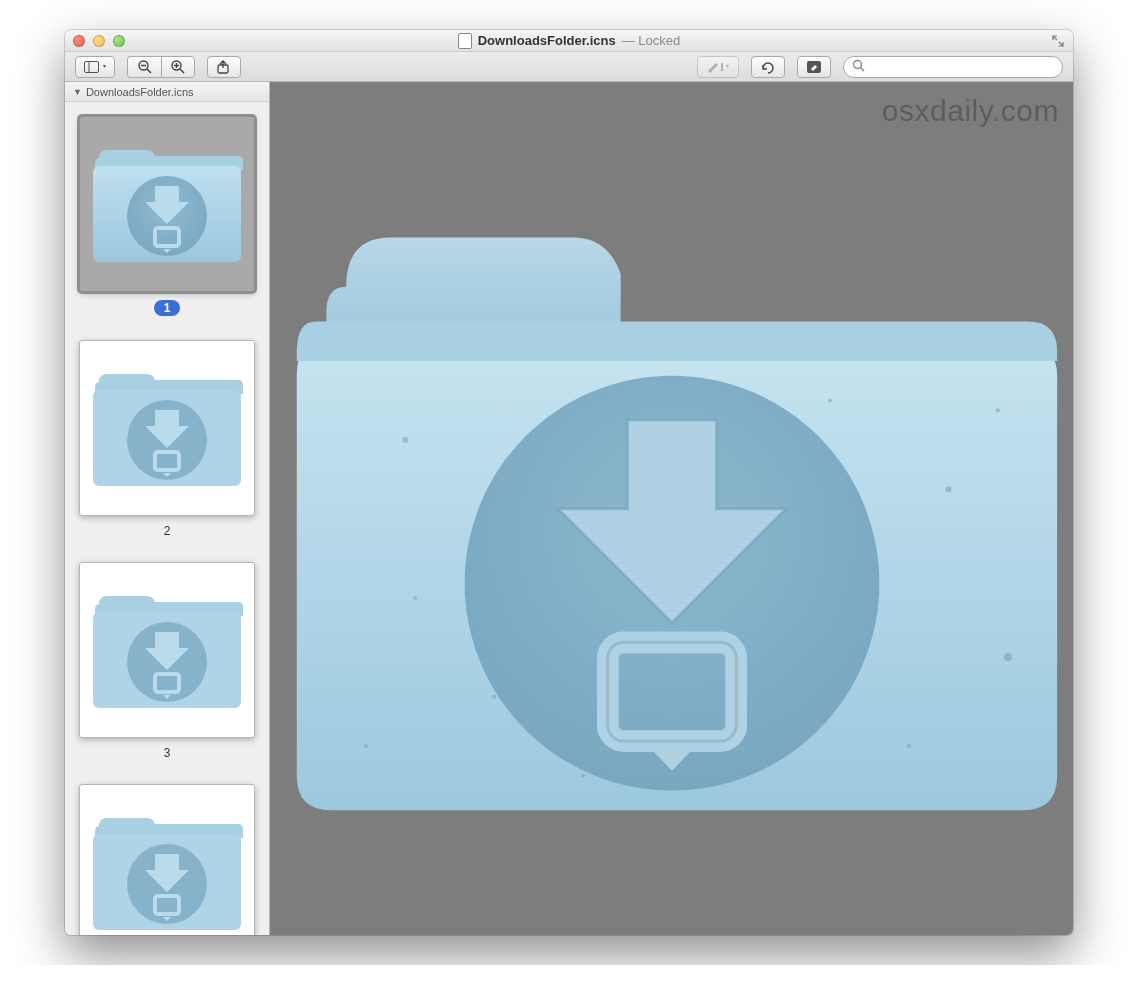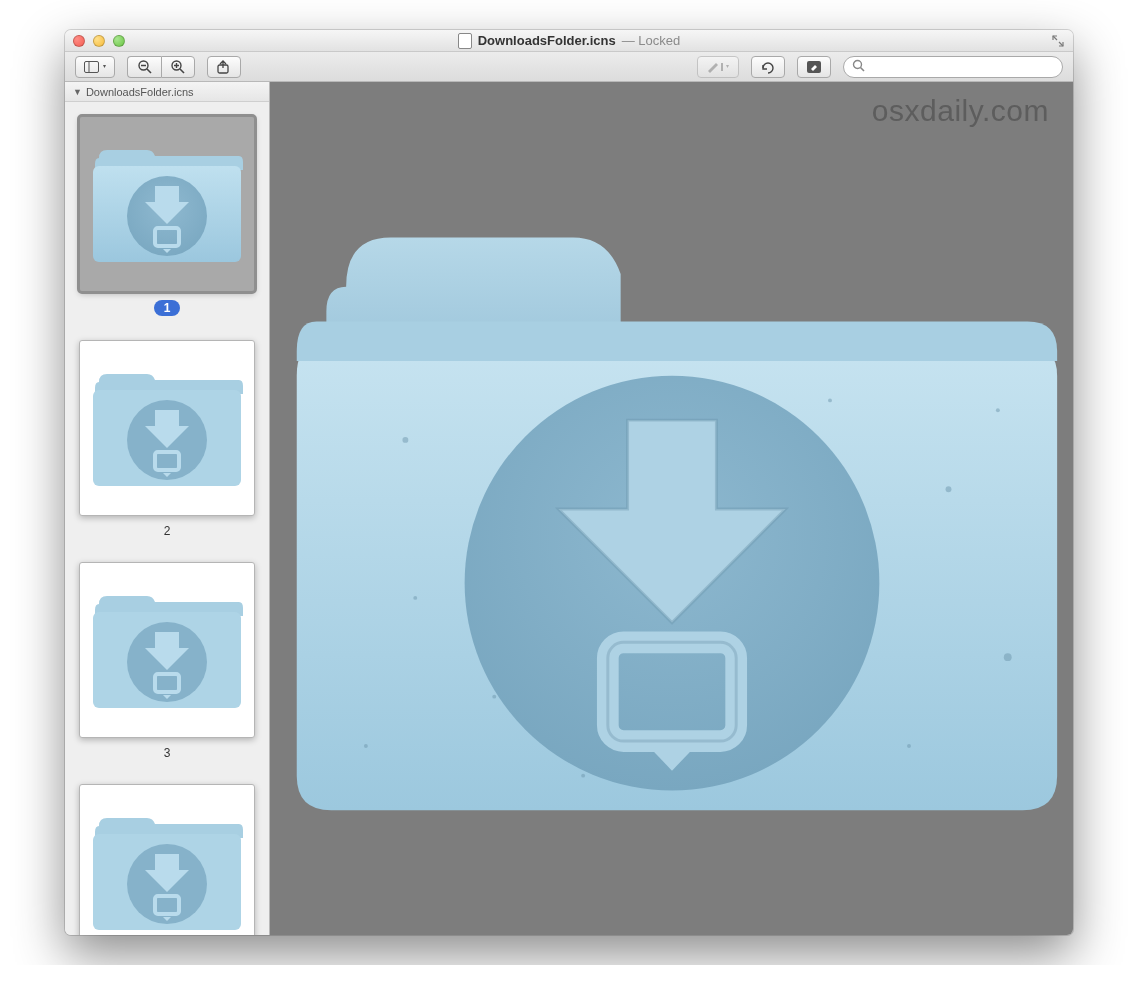--- a/index.html
+++ b/index.html
@@ -138,21 +138,21 @@
     padding: 1px 10px; border-radius: 9px;
     font-weight: bold;
   }
 
   .viewer {
     flex: 1; background: #7d7d7d;
     display: flex; align-items: center; justify-content: center;
     position: relative;
   }
   .watermark {
-    position: absolute; top: 12px; right: 24px;
+    position: absolute; top: 12px; right: 14px;
     font-size: 30px; color: #5d5d5d;
     font-family: "Helvetica Neue", Arial, sans-serif;
     letter-spacing: 0.5px;
   }
 
   
   .folder-svg { display: block; }
 </style>
 </head>
 <body>

